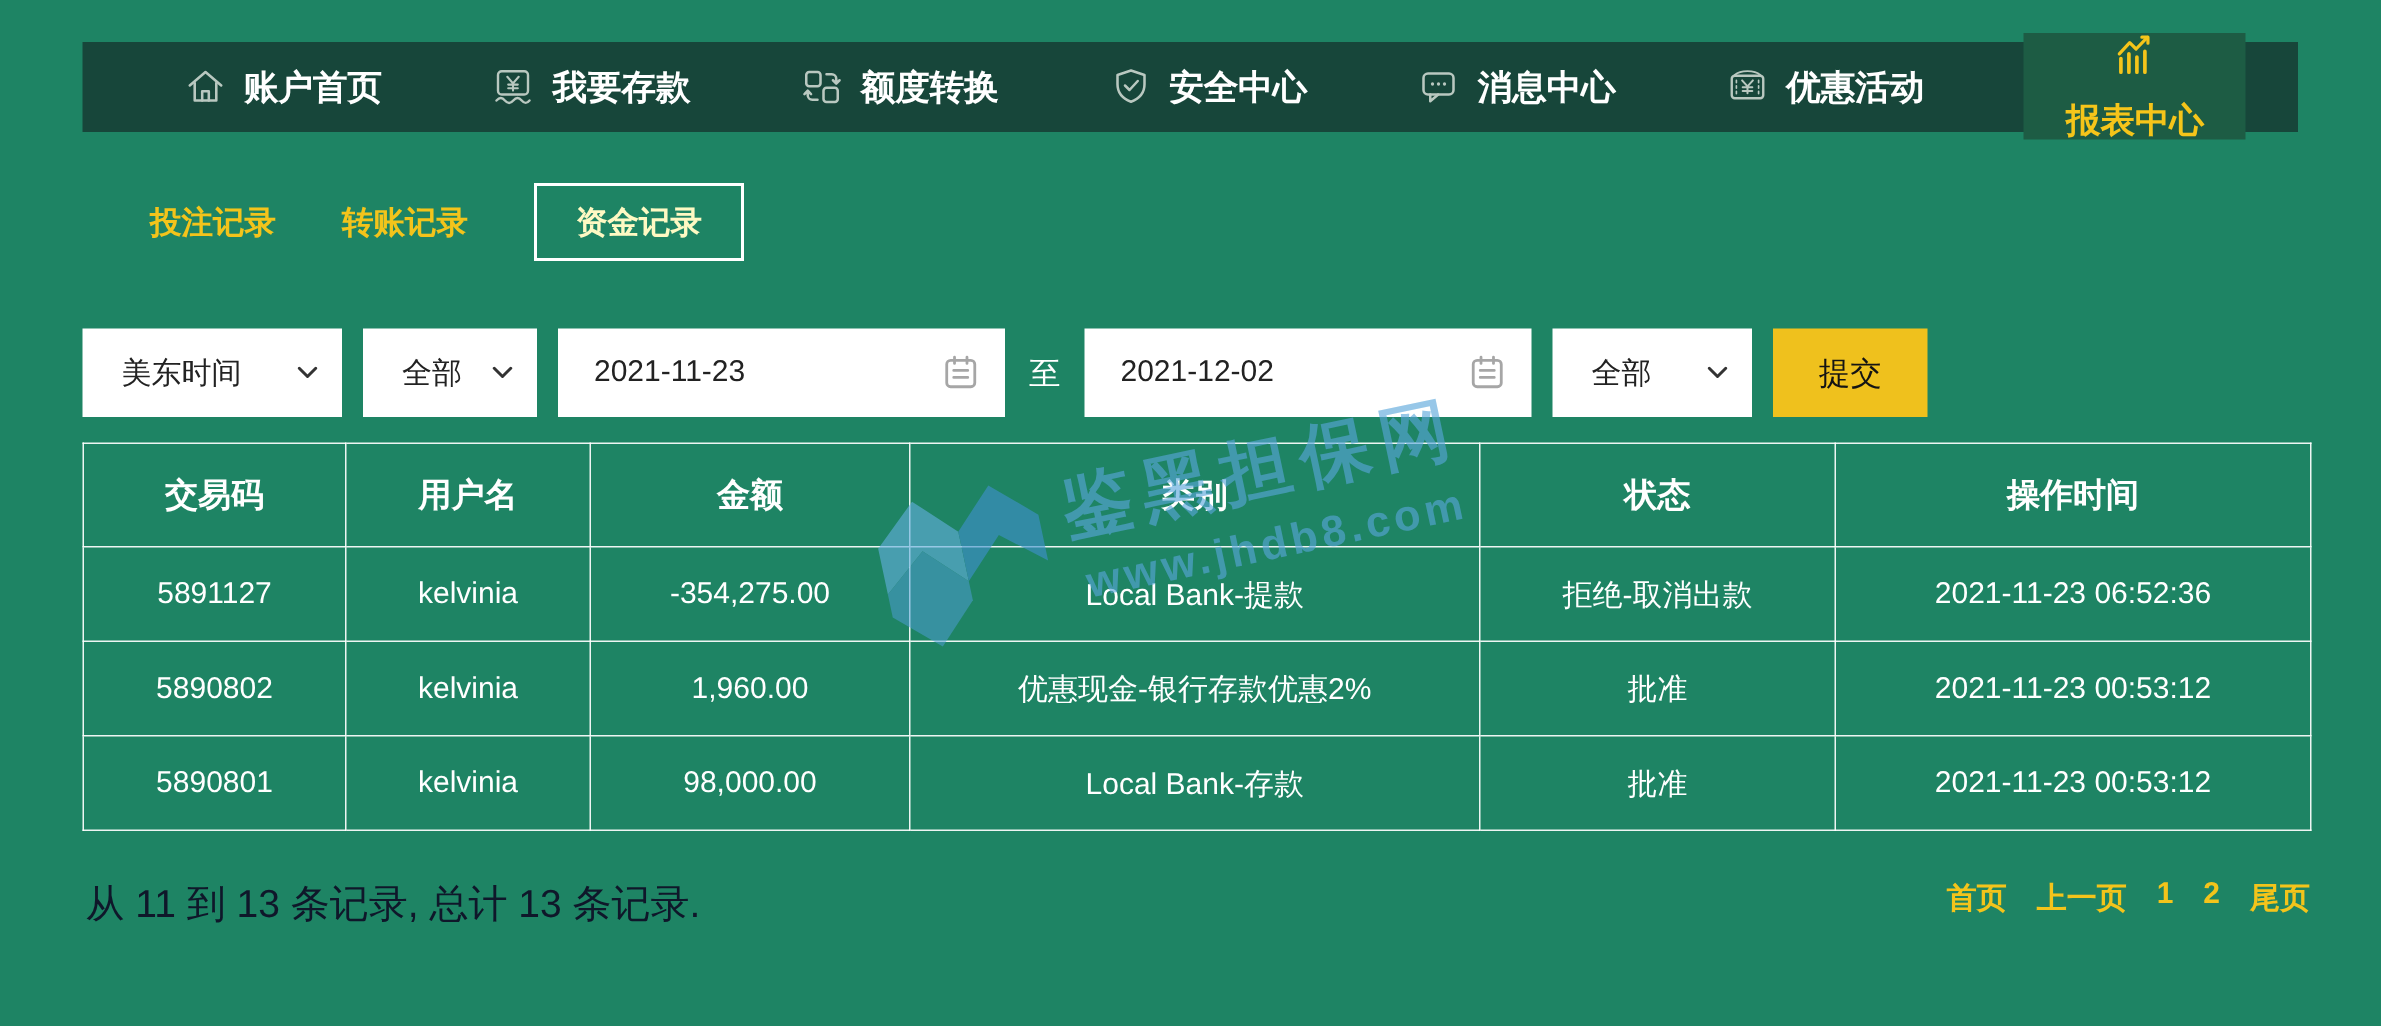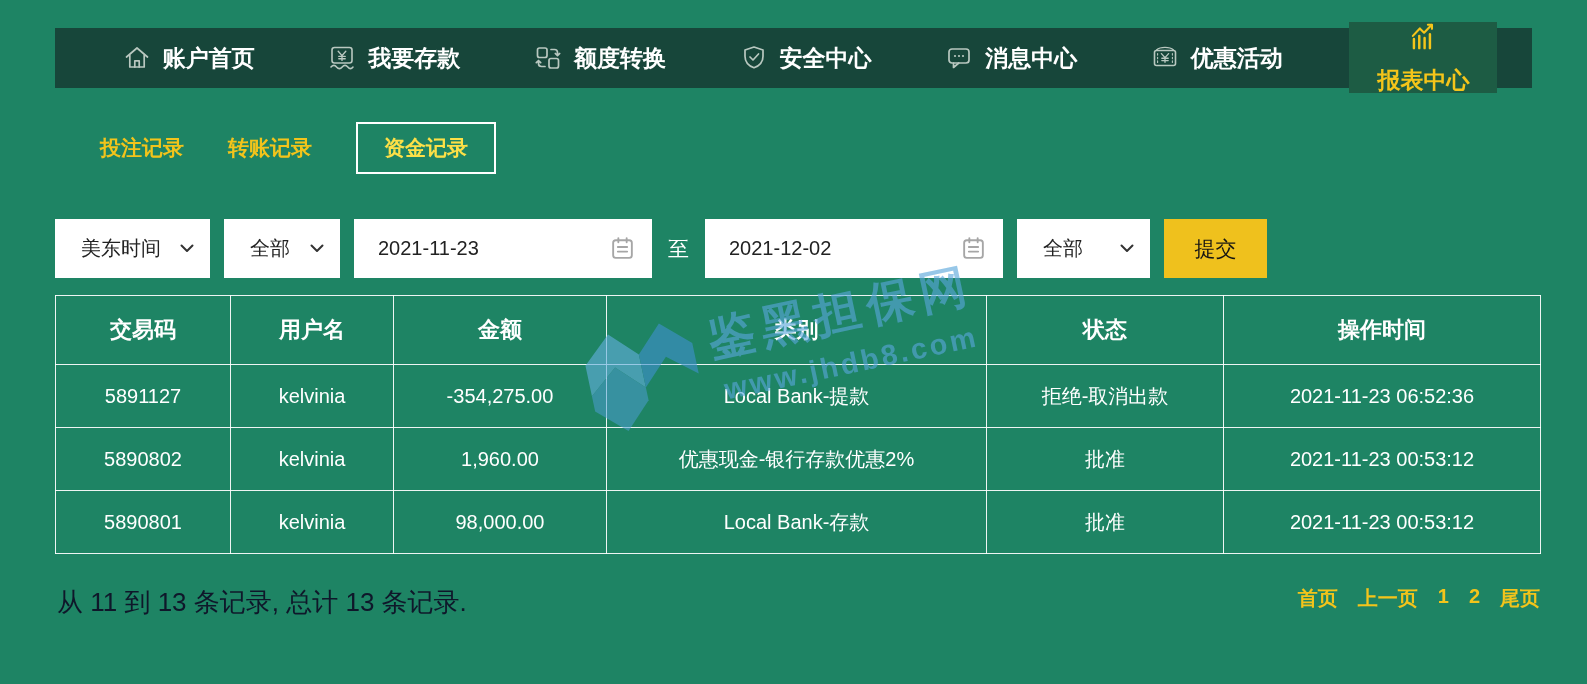--- a/index.html
+++ b/index.html
@@ -32,36 +32,36 @@
 
   
   .tabs{
     position:absolute;left:100px;top:124px;height:48px;
     display:flex;align-items:center;gap:44px;
   }
   .tab-link{
     color:#f3c41b;font-size:21px;font-weight:600;cursor:pointer;white-space:nowrap;
   }
   .tab-link.active{
-    color:#fde047;border:2px solid #ffffff;
+    color:#fef9c3;border:2px solid #ffffff;
     padding:10px 26px;font-weight:600;
   }
 
   
   .filters{
     position:absolute;left:55px;top:219px;height:59px;
     display:flex;align-items:center;gap:14px;
   }
   .ctl{
     background:#ffffff;height:59px;display:flex;align-items:center;
     box-sizing:border-box;color:#222;font-size:20px;cursor:pointer;
   }
   .sel{justify-content:space-between;padding:0 16px 0 26px;}
   .sel .chev{flex:0 0 auto;margin-left:12px;}
-  .sel-timezone{width:155px;}
+  .sel-timezone{width:173px;}
   .sel-category{width:116px;}
   .sel-status{width:133px;}
   .datebox{width:298px;justify-content:space-between;padding:0 16px 0 24px;}
   .to-label{color:#ffffff;font-size:21px;margin:0 2px;}
   .submit-btn{
     width:103px;height:59px;border:none;background:#efc11d;color:#141414;
     font-size:21px;font-family:inherit;cursor:pointer;
   }
 
   

